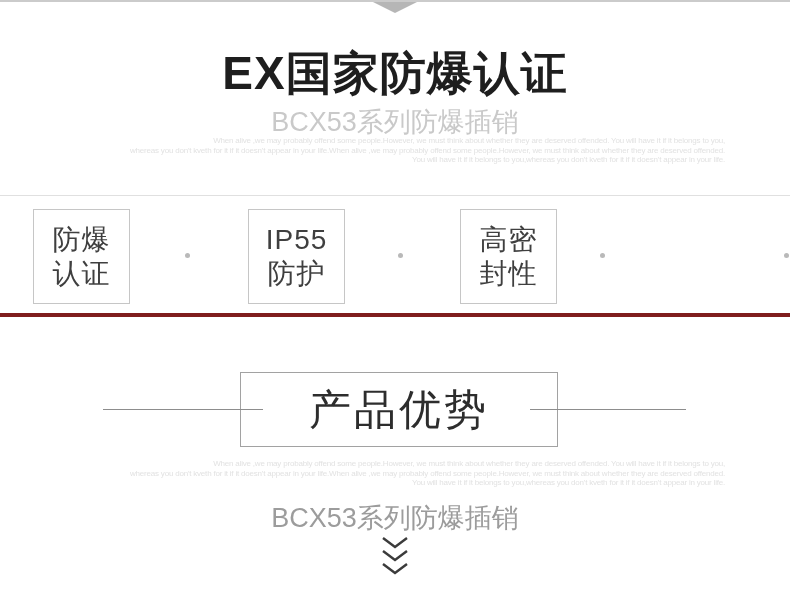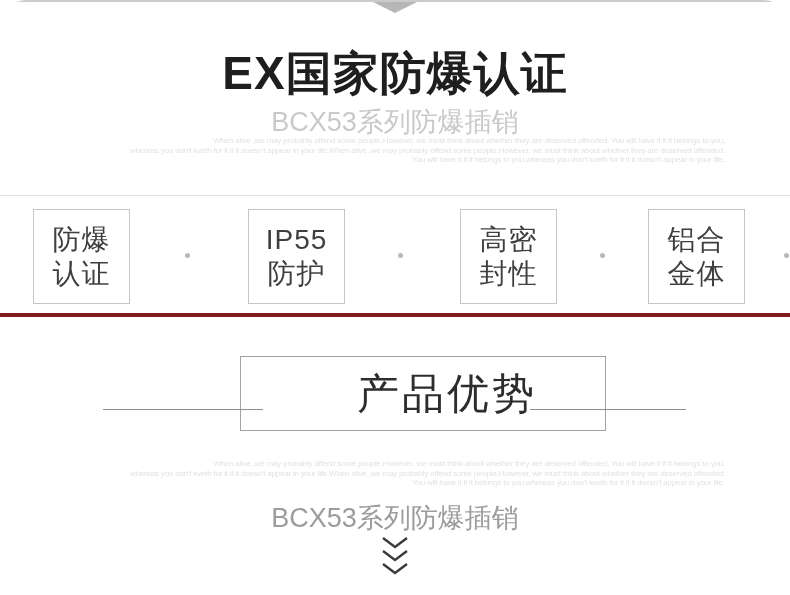--- a/index.html
+++ b/index.html
@@ -4,21 +4,20 @@
 <style>
   html, body { margin: 0; padding: 0; background: #ffffff; }
   .page {
     position: relative;
     width: 790px;
     height: 595px;
     margin: 0 auto;
     background: #ffffff;
     overflow: hidden;
     font-family: "Liberation Sans", "DejaVu Sans", sans-serif;
-    border-radius: 27px;
   }
   
   .top-line {
     position: absolute; top: 0; left: 0;
     width: 100%; height: 2px; background: #cbcbcb;
   }
   .notch {
     position: absolute; top: 2px; left: 50%;
     transform: translateX(-50%);
     width: 0; height: 0;
@@ -71,26 +70,26 @@
     position: absolute; top: 57px;
     width: 5px; height: 5px; border-radius: 50%;
     background: #b9b9b9;
   }
   .d1 { left: 185px; }
   .d2 { left: 398px; }
   .d3 { left: 600px; }
   .d4 { left: 784px; }
   
   .adv-box {
-    position: absolute; top: 356px; left: 240px;
+    position: absolute; top: 372px; left: 240px;
     width: 316px; height: 73px;
     border: 1px solid #a2a2a2;
     background: transparent;
     display: flex; align-items: center; justify-content: center;
-    font-size: 42px; color: #2d2d2d; letter-spacing: 3px; padding-left: 48px;
+    font-size: 42px; color: #2d2d2d; letter-spacing: 3px;
   }
   .rule {
     position: absolute; top: 409px; height: 1px; background: #8d8d8d;
   }
   .rule-left  { left: 103px; width: 160px; }
   .rule-right { left: 530px; width: 156px; }
   
   .series-label {
     position: absolute; top: 502px; left: 0; width: 100%;
     text-align: center;
@@ -124,23 +123,20 @@
     </div>
     <div class="dot d1"></div>
     <div class="feature-box fb2">
       <div><span>IP55</span><br><span>防护</span></div>
     </div>
     <div class="dot d2"></div>
     <div class="feature-box fb3">
       <div><span>高密</span><br><span>封性</span></div>
     </div>
     <div class="dot d3"></div>
-    <div class="feature-box fb4">
-      <div><span>铝合</span><br><span>金体</span></div>
-    </div>
     <div class="dot d4"></div>
   </div>
 
   <div class="adv-box">
     <span>产品优势</span>
   </div>
   <div class="rule rule-left"></div>
   <div class="rule rule-right"></div>
 
   <div class="watermark bottom">

